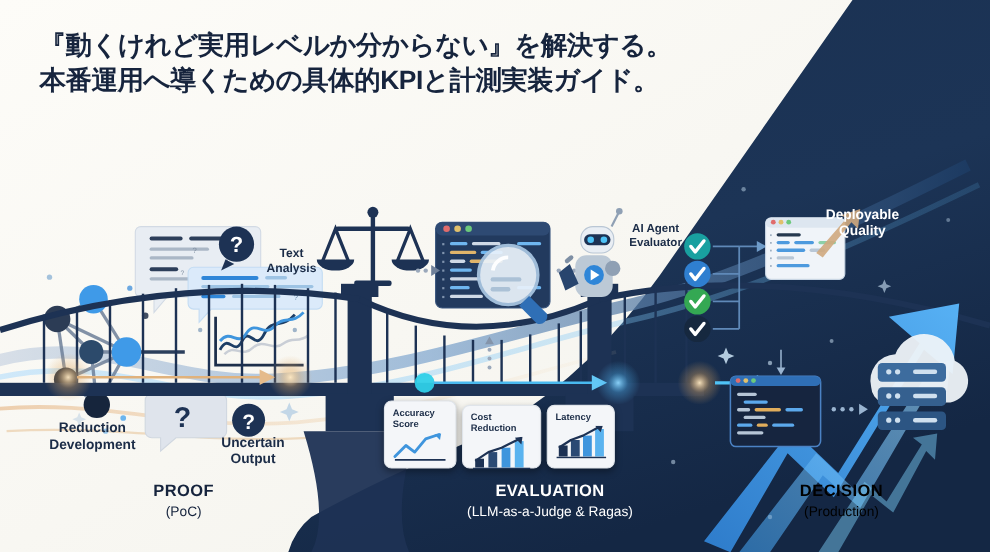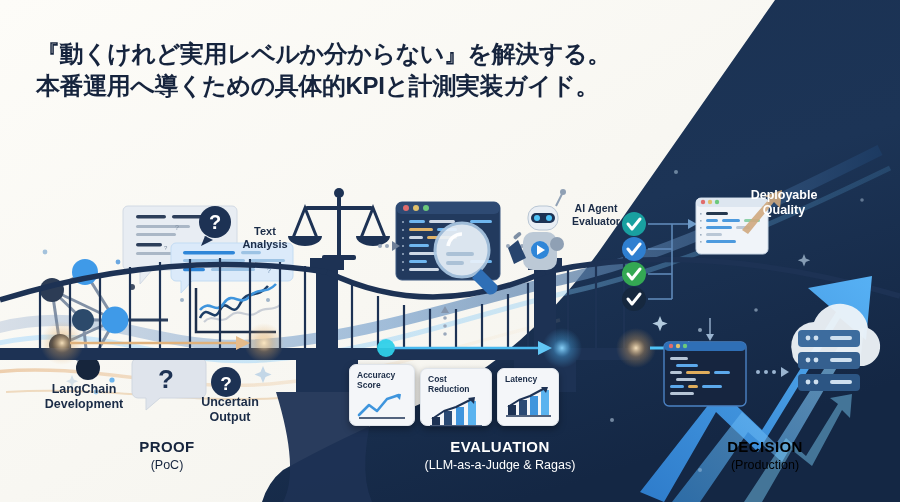--- a/index.html
+++ b/index.html
@@ -11,21 +11,20 @@
   }
   .layer{position:absolute;inset:0;}
   svg.layer{display:block;}
 
   
   .headline{
     position:absolute;left:36px;top:26px;z-index:40;
     color:#16243d;font-weight:bold;line-height:1.34;
     font-size:24px;letter-spacing:-0.4px;
     text-shadow:0 1px 2px rgba(255,255,255,.55);
-    margin-top:12px;
   }
   .headline div{white-space:nowrap;}
 
   
   .lbl{position:absolute;z-index:35;text-align:center;line-height:1.22;font-weight:bold;}
   .lbl.dark{color:#1b2c47;}
   .lbl.light{color:#ffffff;}
 
   .lbl-langchain{left:24px;top:382px;width:120px;font-size:12.5px;}
   .lbl-uncertain{left:180px;top:395px;width:100px;font-size:12.5px;}
@@ -442,21 +441,21 @@
       <circle cx="700" cy="470" r="2" opacity="0.35"></circle>
     </g>
   </svg>
 
   <div class="headline">
     <div>『動くけれど実用レベルか分からない』を解決する。</div>
     <div>本番運用へ導くための具体的KPIと計測実装ガイド。</div>
   </div>
 
   <div class="lbl dark lbl-langchain">
-    <div>LangChain</div>
+    <div>Reduction</div>
     <div>Development</div>
   </div>
 
   <div class="lbl dark lbl-uncertain">
     <div>Uncertain</div>
     <div>Output</div>
   </div>
 
   <div class="lbl dark lbl-textanalysis">
     <div>Text</div>

